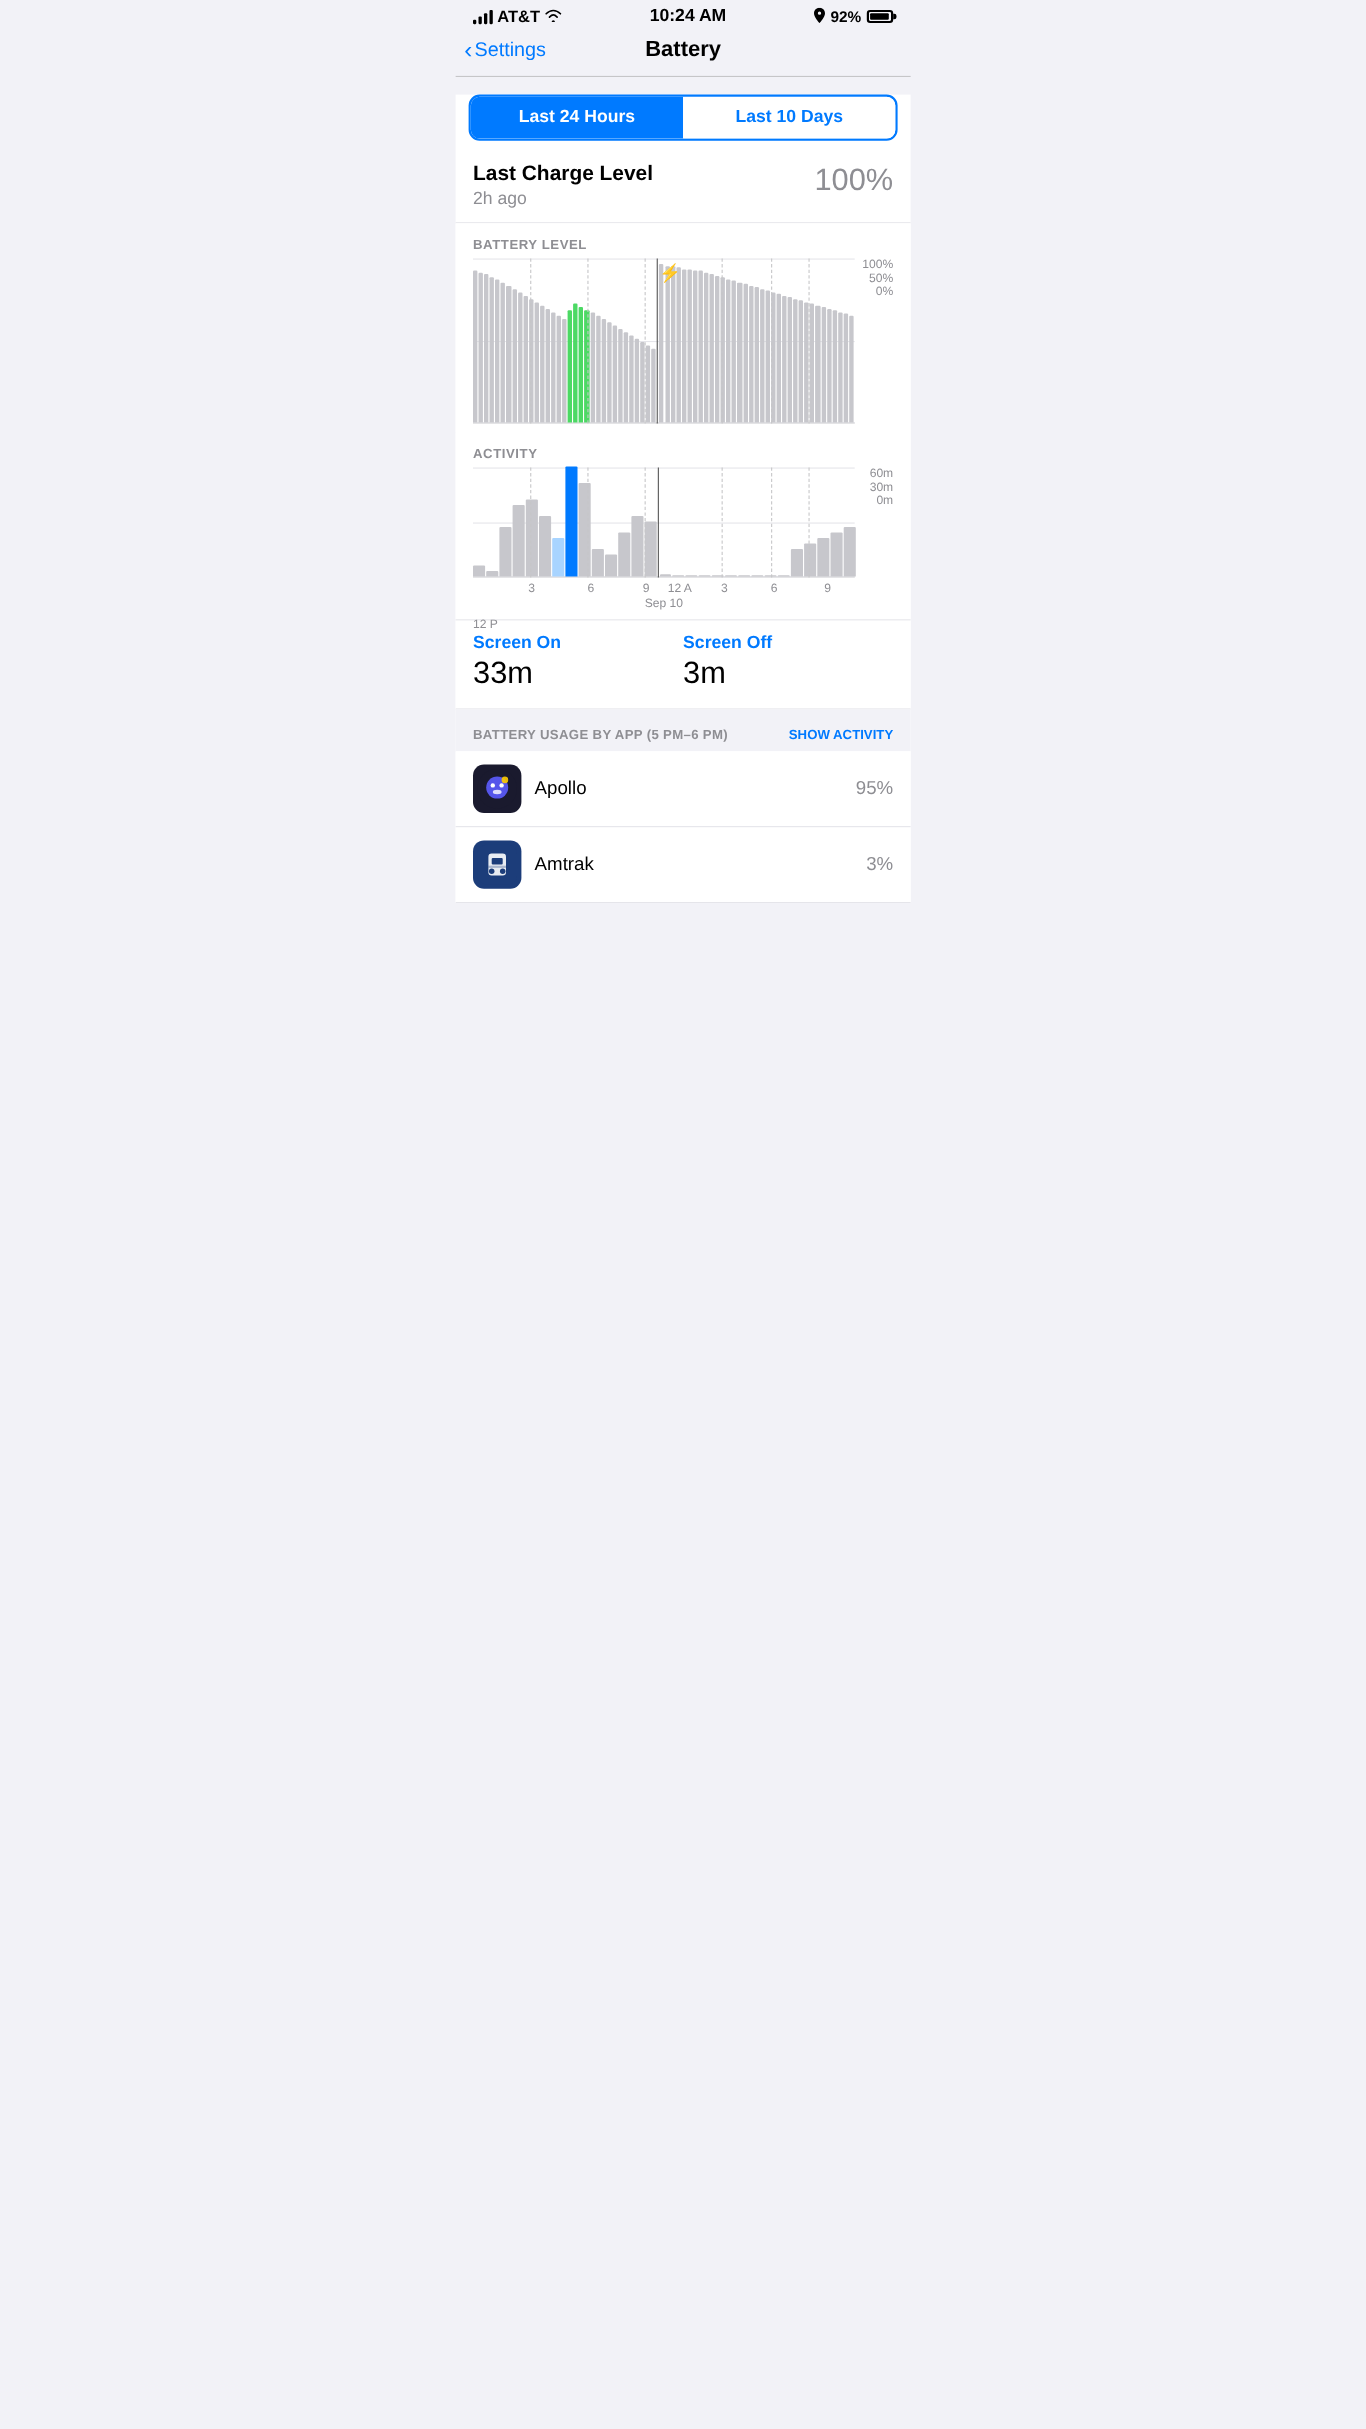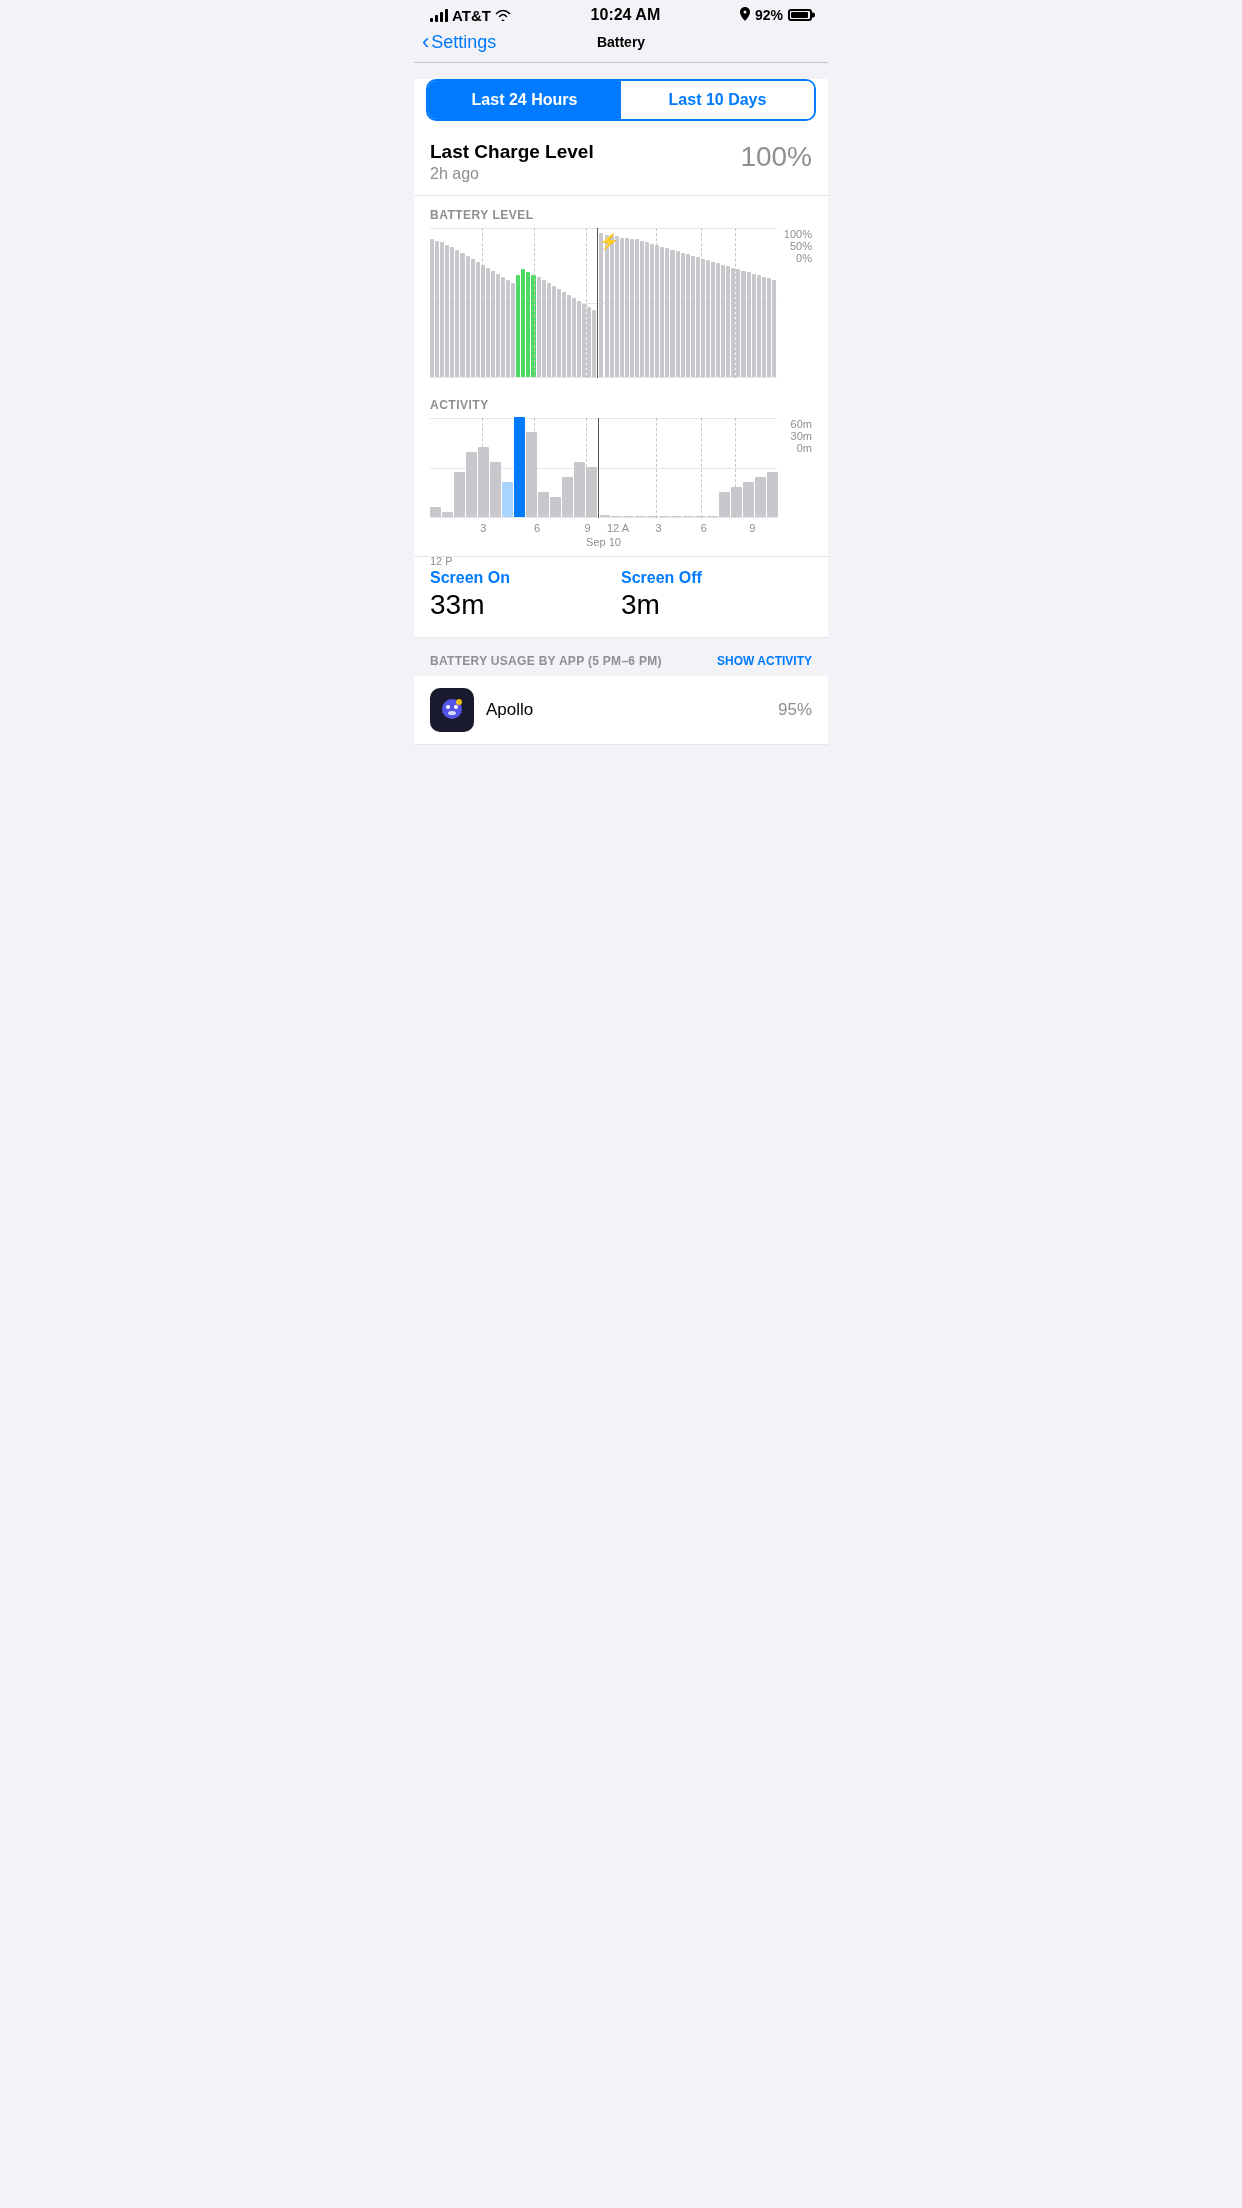--- a/index.html
+++ b/index.html
@@ -53,21 +53,21 @@
       border-bottom: 1px solid #c6c6c8;
     }
     .back-btn {
       position: absolute; left: 8px;
       color: #007aff; font-size: 18px;
       display: flex; align-items: center; gap: 2px;
       background: none; border: none; cursor: pointer;
       font-family: -apple-system, 'Helvetica Neue', Arial, sans-serif;
     }
     .back-chevron { font-size: 22px; line-height: 1; }
-    .nav-title { font-size: 14px; font-weight: 700; color: #000; }
+    .nav-title { font-size: 20px; font-weight: 700; color: #000; }
 
     
     .content { background: #fff; }
 
     
     .segment-control {
       margin: 16px 12px 12px;
       border: 2px solid #007aff;
       border-radius: 10px;
       display: flex;
@@ -429,17 +429,31 @@
           <circle cx="14" cy="15" r="2" fill="white"></circle>
           <circle cx="22" cy="15" r="2" fill="white"></circle>
           <ellipse cx="18" cy="21" rx="4" ry="2" fill="white" opacity="0.8"></ellipse>
           <circle cx="25" cy="10" r="3" fill="#ffcc00" opacity="0.9"></circle>
         </svg>
       </div>
       <span class="app-name">Apollo</span>
       <span class="app-percent">95%</span>
     </div>
 
+    <div class="app-item">
+      <div class="app-icon app-icon-amtrak">
+        <svg width="36" height="36" viewBox="0 0 36 36">
+          <rect width="36" height="36" rx="8" fill="#1c3d7a"></rect>
+          <rect x="10" y="8" width="16" height="20" rx="3" fill="white" opacity="0.9"></rect>
+          <rect x="13" y="12" width="10" height="6" rx="1" fill="#1c3d7a"></rect>
+          <circle cx="13" cy="24" r="2.5" fill="#1c3d7a"></circle>
+          <circle cx="23" cy="24" r="2.5" fill="#1c3d7a"></circle>
+          <rect x="10" y="19" width="16" height="2" fill="#1c3d7a" opacity="0.3"></rect>
+        </svg>
+      </div>
+      <span class="app-name">Amtrak</span>
+      <span class="app-percent">3%</span>
+    </div>
 
 
   </div>
 
 </div>
 
 </body></html>

